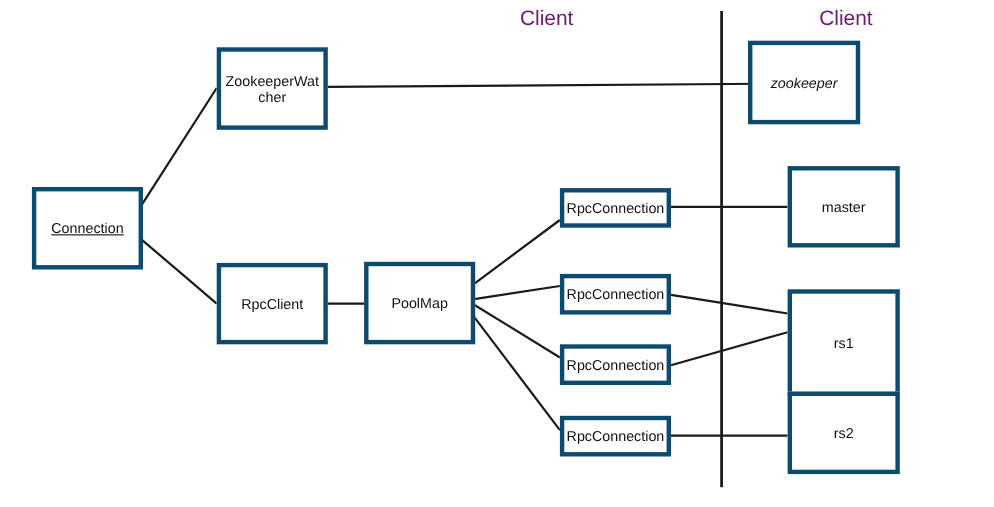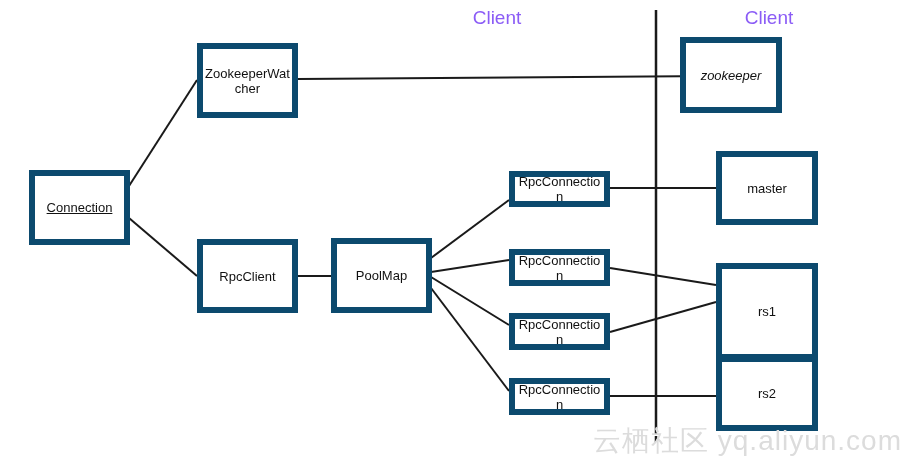--- a/index.html
+++ b/index.html
@@ -23,32 +23,32 @@
     height: 461px;
   }
   .node {
     position: absolute;
     box-sizing: border-box;
     display: flex;
     align-items: center;
     justify-content: center;
     text-align: center;
     background: #ffffff;
-    border: 6px solid #0c4a6e;
+    border: 4px solid #0c4a6e;
     color: #111111;
     font-size: 13px;
     line-height: 15px;
     padding: 2px;
     word-break: break-all;
   }
   .section-label {
     position: absolute;
     transform: translateX(-50%);
     font-size: 19px;
-    color: #8b5cf6;
+    color: #701a75;
     white-space: nowrap;
   }
   .watermark {
     position: absolute;
     left: 593px;
     top: 422px;
     font-size: 28px;
     letter-spacing: 1px;
     white-space: nowrap;
     text-shadow: 0 1px 0 #ffffff;
@@ -110,14 +110,13 @@
         <span>master</span>
       </div>
       <div class="node" style="left: 716px; top: 263px; width: 102px; height: 97px;">
         <span>rs1</span>
       </div>
       <div class="node" style="left: 716px; top: 356px; width: 102px; height: 75px;">
         <span>rs2</span>
       </div>
     </div>
 
-  <div class="watermark" style="color: rgb(220, 220, 220);">云栖社区 yq.aliyun.com</div>
 </div>
 
 </body></html>

